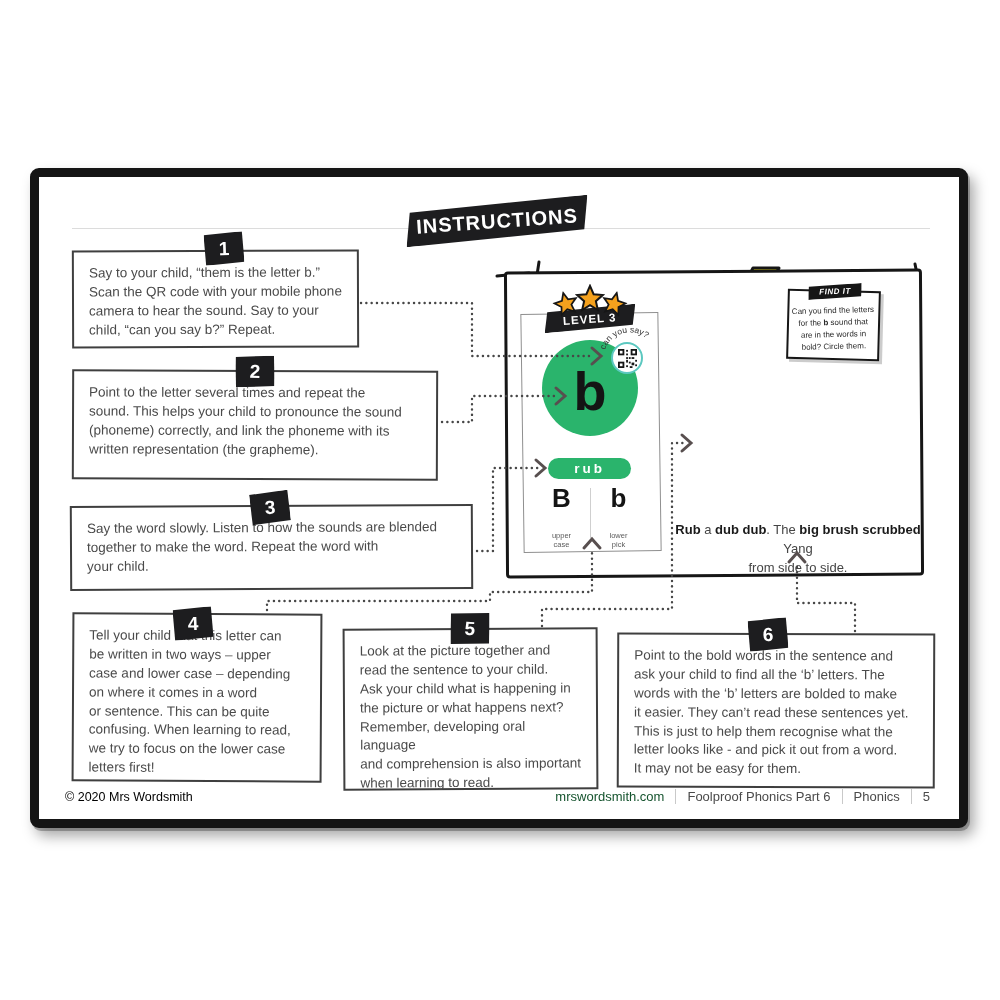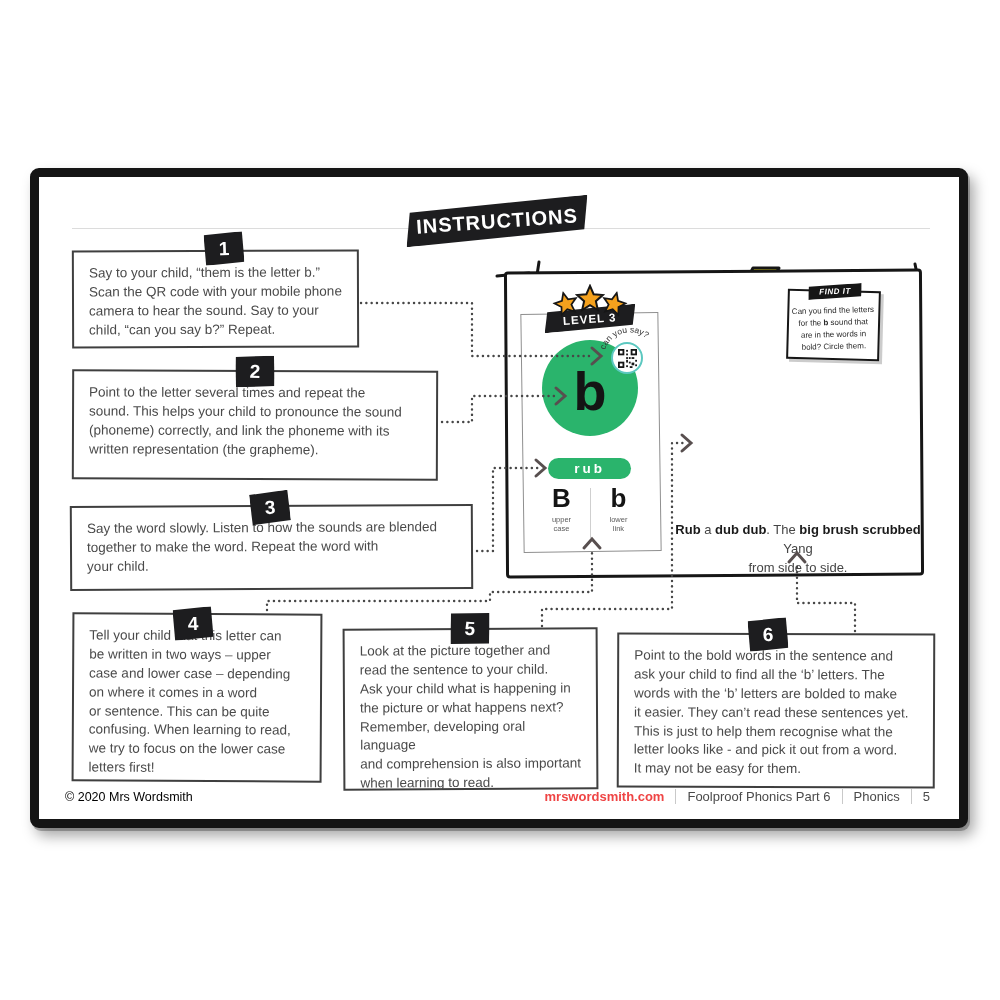--- a/index.html
+++ b/index.html
@@ -35,39 +35,39 @@
   .big-b{font-size:54px;font-weight:800;color:#141414;margin-top:6px;}
   .qr-wrap{position:absolute;left:572px;top:165px;width:32px;height:32px;border-radius:50%;background:#fff;
         border:2px solid #5cc8c0;z-index:4;display:flex;align-items:center;justify-content:center;box-sizing:border-box;}
   .qr-caption{position:absolute;left:556px;top:147px;width:68px;height:68px;z-index:4;pointer-events:none;}
   .word-pill{position:absolute;left:509px;top:281px;width:83px;height:21px;border-radius:11px;background:#2ab46c;z-index:4;
         display:flex;align-items:center;justify-content:center;}
   .word-pill span{color:#fff;font-size:13.5px;letter-spacing:3px;font-weight:600;}
   .case-row{position:absolute;left:494px;top:308px;width:114px;display:flex;z-index:4;text-align:center;}
   .case-cell{flex:1;}
   .case-letter{font-size:26px;font-weight:800;color:#141414;line-height:1;}
-  .case-label{font-size:7.5px;color:#5c5c5c;line-height:1.25;margin-top:4px;white-space:pre-line;}
+  .case-label{font-size:7.5px;color:#5c5c5c;line-height:1.25;margin-top:20px;white-space:pre-line;}
   .case-divider{position:absolute;left:551px;top:311px;width:1px;height:50px;background:#cfcfcf;z-index:4;}
   
   .findit{position:absolute;left:748px;top:113px;width:93px;height:70px;background:#fff;border:2px solid #161616;
         transform:rotate(1.5deg);z-index:4;box-shadow:3px 3px 0 rgba(0,0,0,0.2);box-sizing:border-box;}
   .findit-banner{position:absolute;left:769px;top:107px;width:54px;height:15px;background:#161616;z-index:5;
         display:flex;align-items:center;justify-content:center;transform:rotate(-2deg);
         clip-path:polygon(2% 12%,100% 0%,98% 88%,0% 100%);}
   .findit-banner span{color:#fff;font-size:8px;font-weight:800;font-style:italic;letter-spacing:0.5px;}
   .findit-text{position:absolute;left:2px;top:13px;width:85px;font-size:8px;line-height:1.5;color:#2a2a2a;
         text-align:center;white-space:pre-line;transform:rotate(-3deg);}
   
   .sentence{position:absolute;left:628px;top:344px;width:262px;text-align:center;font-size:13px;line-height:1.45;
         color:#454545;white-space:pre-line;z-index:4;}
   .sentence b{color:#1a1a1a;}
   
   .copyright{position:absolute;left:26px;top:613px;font-size:12.5px;color:#000000;}
   .footer-right{position:absolute;right:29px;top:612px;display:flex;align-items:center;gap:11px;font-size:13px;color:#4a4a4a;}
-  .footer-site{font-weight:700;color:#ef4444;}
+  .footer-site{font-weight:400;color:#14532d;}
   .fsep{width:1px;height:15px;background:#c9c9c9;}
   .overlay{position:absolute;left:0;top:0;z-index:8;pointer-events:none;}
 </style>
 </head>
 <body>
 
 <div class="page">
   <div class="inner">
 
     <div class="rule"></div>
@@ -230,21 +230,21 @@
     </div>
     <div class="case-row">
       <div class="case-cell">
         <div class="case-letter">B</div>
         <div class="case-label">upper
 case</div>
       </div>
       <div class="case-cell">
         <div class="case-letter">b</div>
         <div class="case-label">lower
-link</div>
+pick</div>
       </div>
     </div>
     <div class="case-divider"></div>
 
     <div class="findit">
       <div class="findit-text"><span>Can you find the letters
 for the </span><b>b</b><span> sound that
 are in the words in
 bold? Circle them.</span></div>
     </div>

